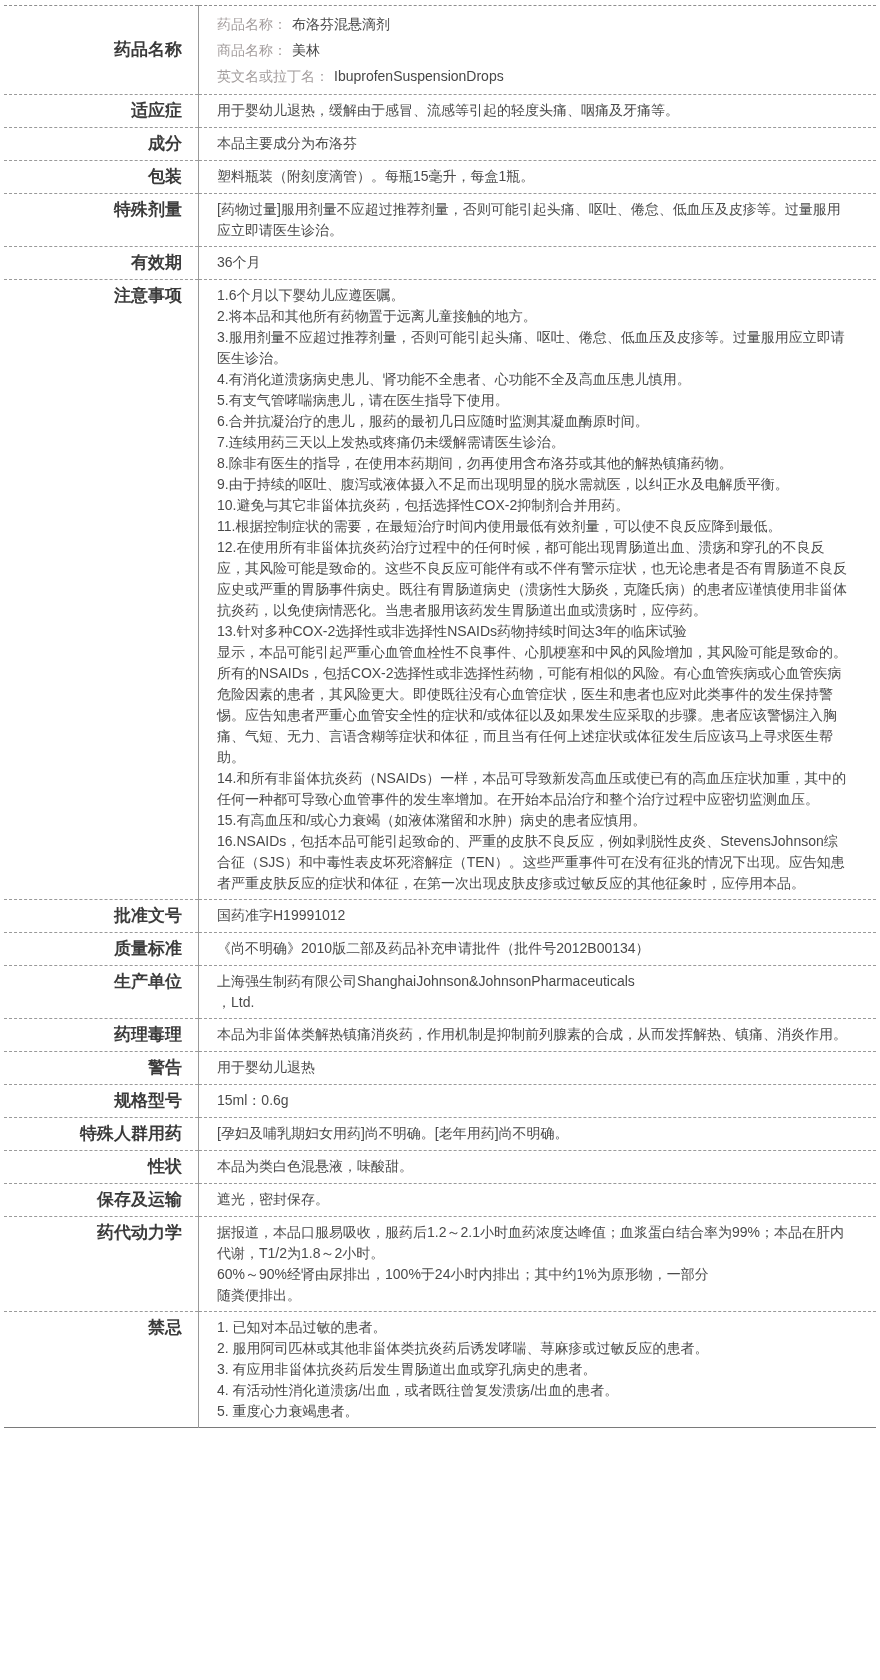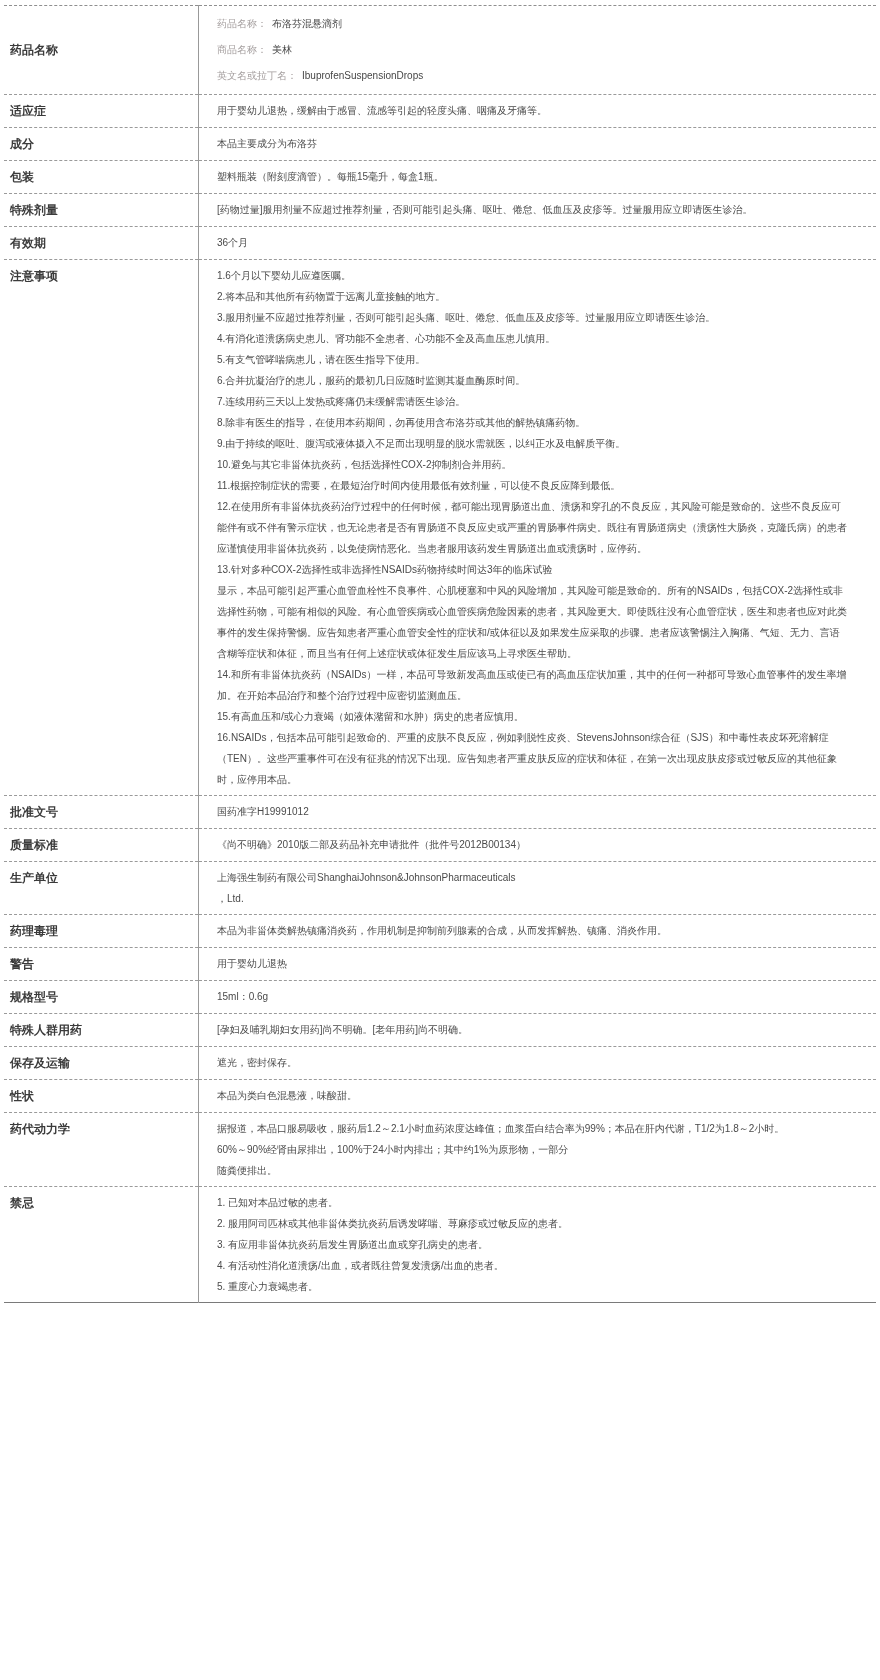--- a/index.html
+++ b/index.html
@@ -22,34 +22,34 @@
   }
   table.info tr {
     border-top: 1px dashed #9a9a9a;
   }
   table.info tr:first-child {
     border-top: none;
   }
   th.label {
     width: 172px;
     vertical-align: top;
-    text-align: left;
+    text-align: right;
     padding: 5px 16px 5px 6px;
-    font-size: 12px;
+    font-size: 17px;
     font-weight: bold;
     color: #3b3b3b;
     line-height: 22px;
     border-right: 1px solid #999999;
     white-space: nowrap;
   }
   th.label.mid { vertical-align: middle; }
   td.content {
     vertical-align: top;
     padding: 5px 28px 5px 18px;
-    font-size: 10px;
+    font-size: 14px;
     color: #4a4a4a;
     line-height: 21px;
     white-space: pre-line;
     word-break: break-word;
     margin-left: 42px;
   }
   tr.row-drug-name td.content { line-height: 26px; white-space: normal; }
   .subrow { display: block; }
   .subkey { color: #a39d9d; }
   .subval { color: #474747; margin-left: 5px; }
@@ -148,27 +148,27 @@
       <th class="label">规格型号</th>
       <td class="content">15ml：0.6g</td>
     </tr>
 
     <tr>
       <th class="label">特殊人群用药</th>
       <td class="content">[孕妇及哺乳期妇女用药]尚不明确。[老年用药]尚不明确。</td>
     </tr>
 
     <tr>
-      <th class="label">保存及运输</th>
-      <td class="content">遮光，密封保存。</td>
+      <th class="label">性状</th>
+      <td class="content">本品为类白色混悬液，味酸甜。</td>
     </tr>
 
     <tr>
-      <th class="label">性状</th>
-      <td class="content">本品为类白色混悬液，味酸甜。</td>
+      <th class="label">保存及运输</th>
+      <td class="content">遮光，密封保存。</td>
     </tr>
 
     <tr>
       <th class="label">药代动力学</th>
       <td class="content">据报道，本品口服易吸收，服药后1.2～2.1小时血药浓度达峰值；血浆蛋白结合率为99%；本品在肝内代谢，T1/2为1.8～2小时。
 60%～90%经肾由尿排出，100%于24小时内排出；其中约1%为原形物，一部分
 随粪便排出。</td>
     </tr>
 
     <tr>

